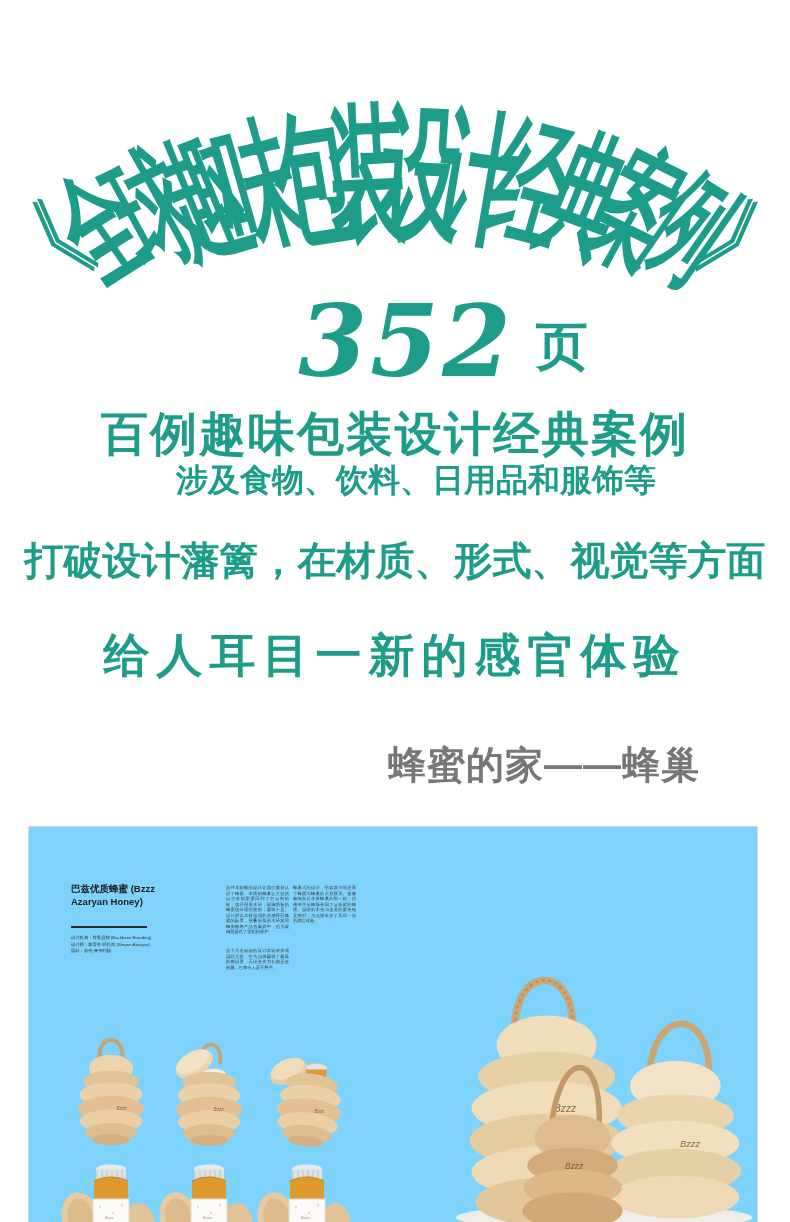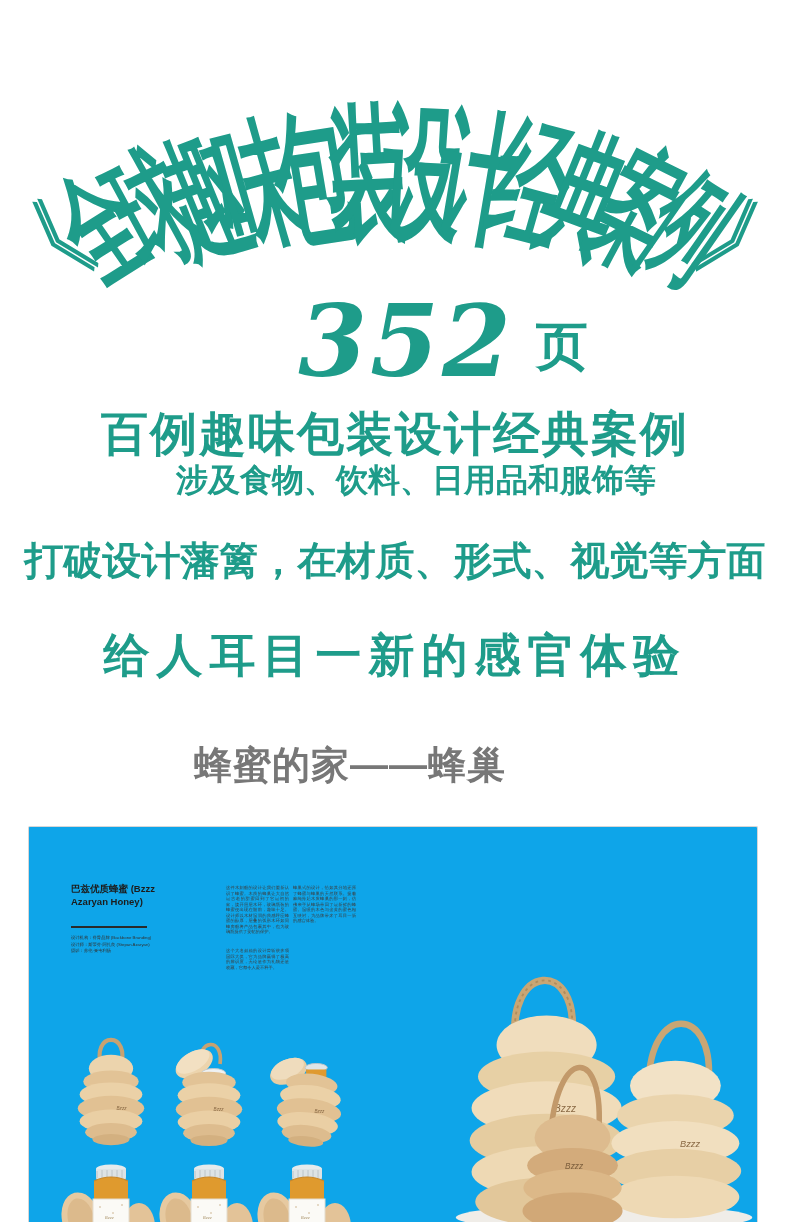--- a/index.html
+++ b/index.html
@@ -47,29 +47,29 @@
   .tag { position:absolute; left:0; width:790px; text-align:center;
          font-family:"Liberation Serif", serif; font-weight:bold;
          color:var(--accent); line-height:1.1; }
   .tag.l1 { top:409px; font-size:47px; letter-spacing:2px; }
   .tag.l2 { top:463px; font-size:32px;padding-left:42px; }
   .tag.l3 { top:540px; font-size:39px; }
   .tag.l4 { top:587px; font-size:46px; letter-spacing:7px;margin-top:44px; }
 
   
   .section-heading {
-    position:absolute; left:0; top:740px; width:700px; text-align:center;
+    position:absolute; left:0; top:740px; width:700px; text-align:right;
     font-family:"Liberation Sans", sans-serif; font-weight:bold;
     font-size:38px; color:var(--heading); letter-spacing:1px;
   }
 
   
   .book-page {
     position:absolute; left:28px; top:826px; width:730px; height:396px;
-    background:#0ea5e9;
+    background:#7dd3fc;
     border:1px solid #d6d6d6; border-bottom:none;
     border-radius:2px 2px 0 0;
     overflow:hidden;
   }
   .bp-title {
     position:absolute; left:42px; top:56px; width:110px;
     font-weight:bold; font-size:9.5px; line-height:12.5px; color:#1c1c1c;
   }
   .bp-rule { position:absolute; left:42px; top:99px; width:76px; height:2px; background:#2a2a2a; }
   .bp-credits {

